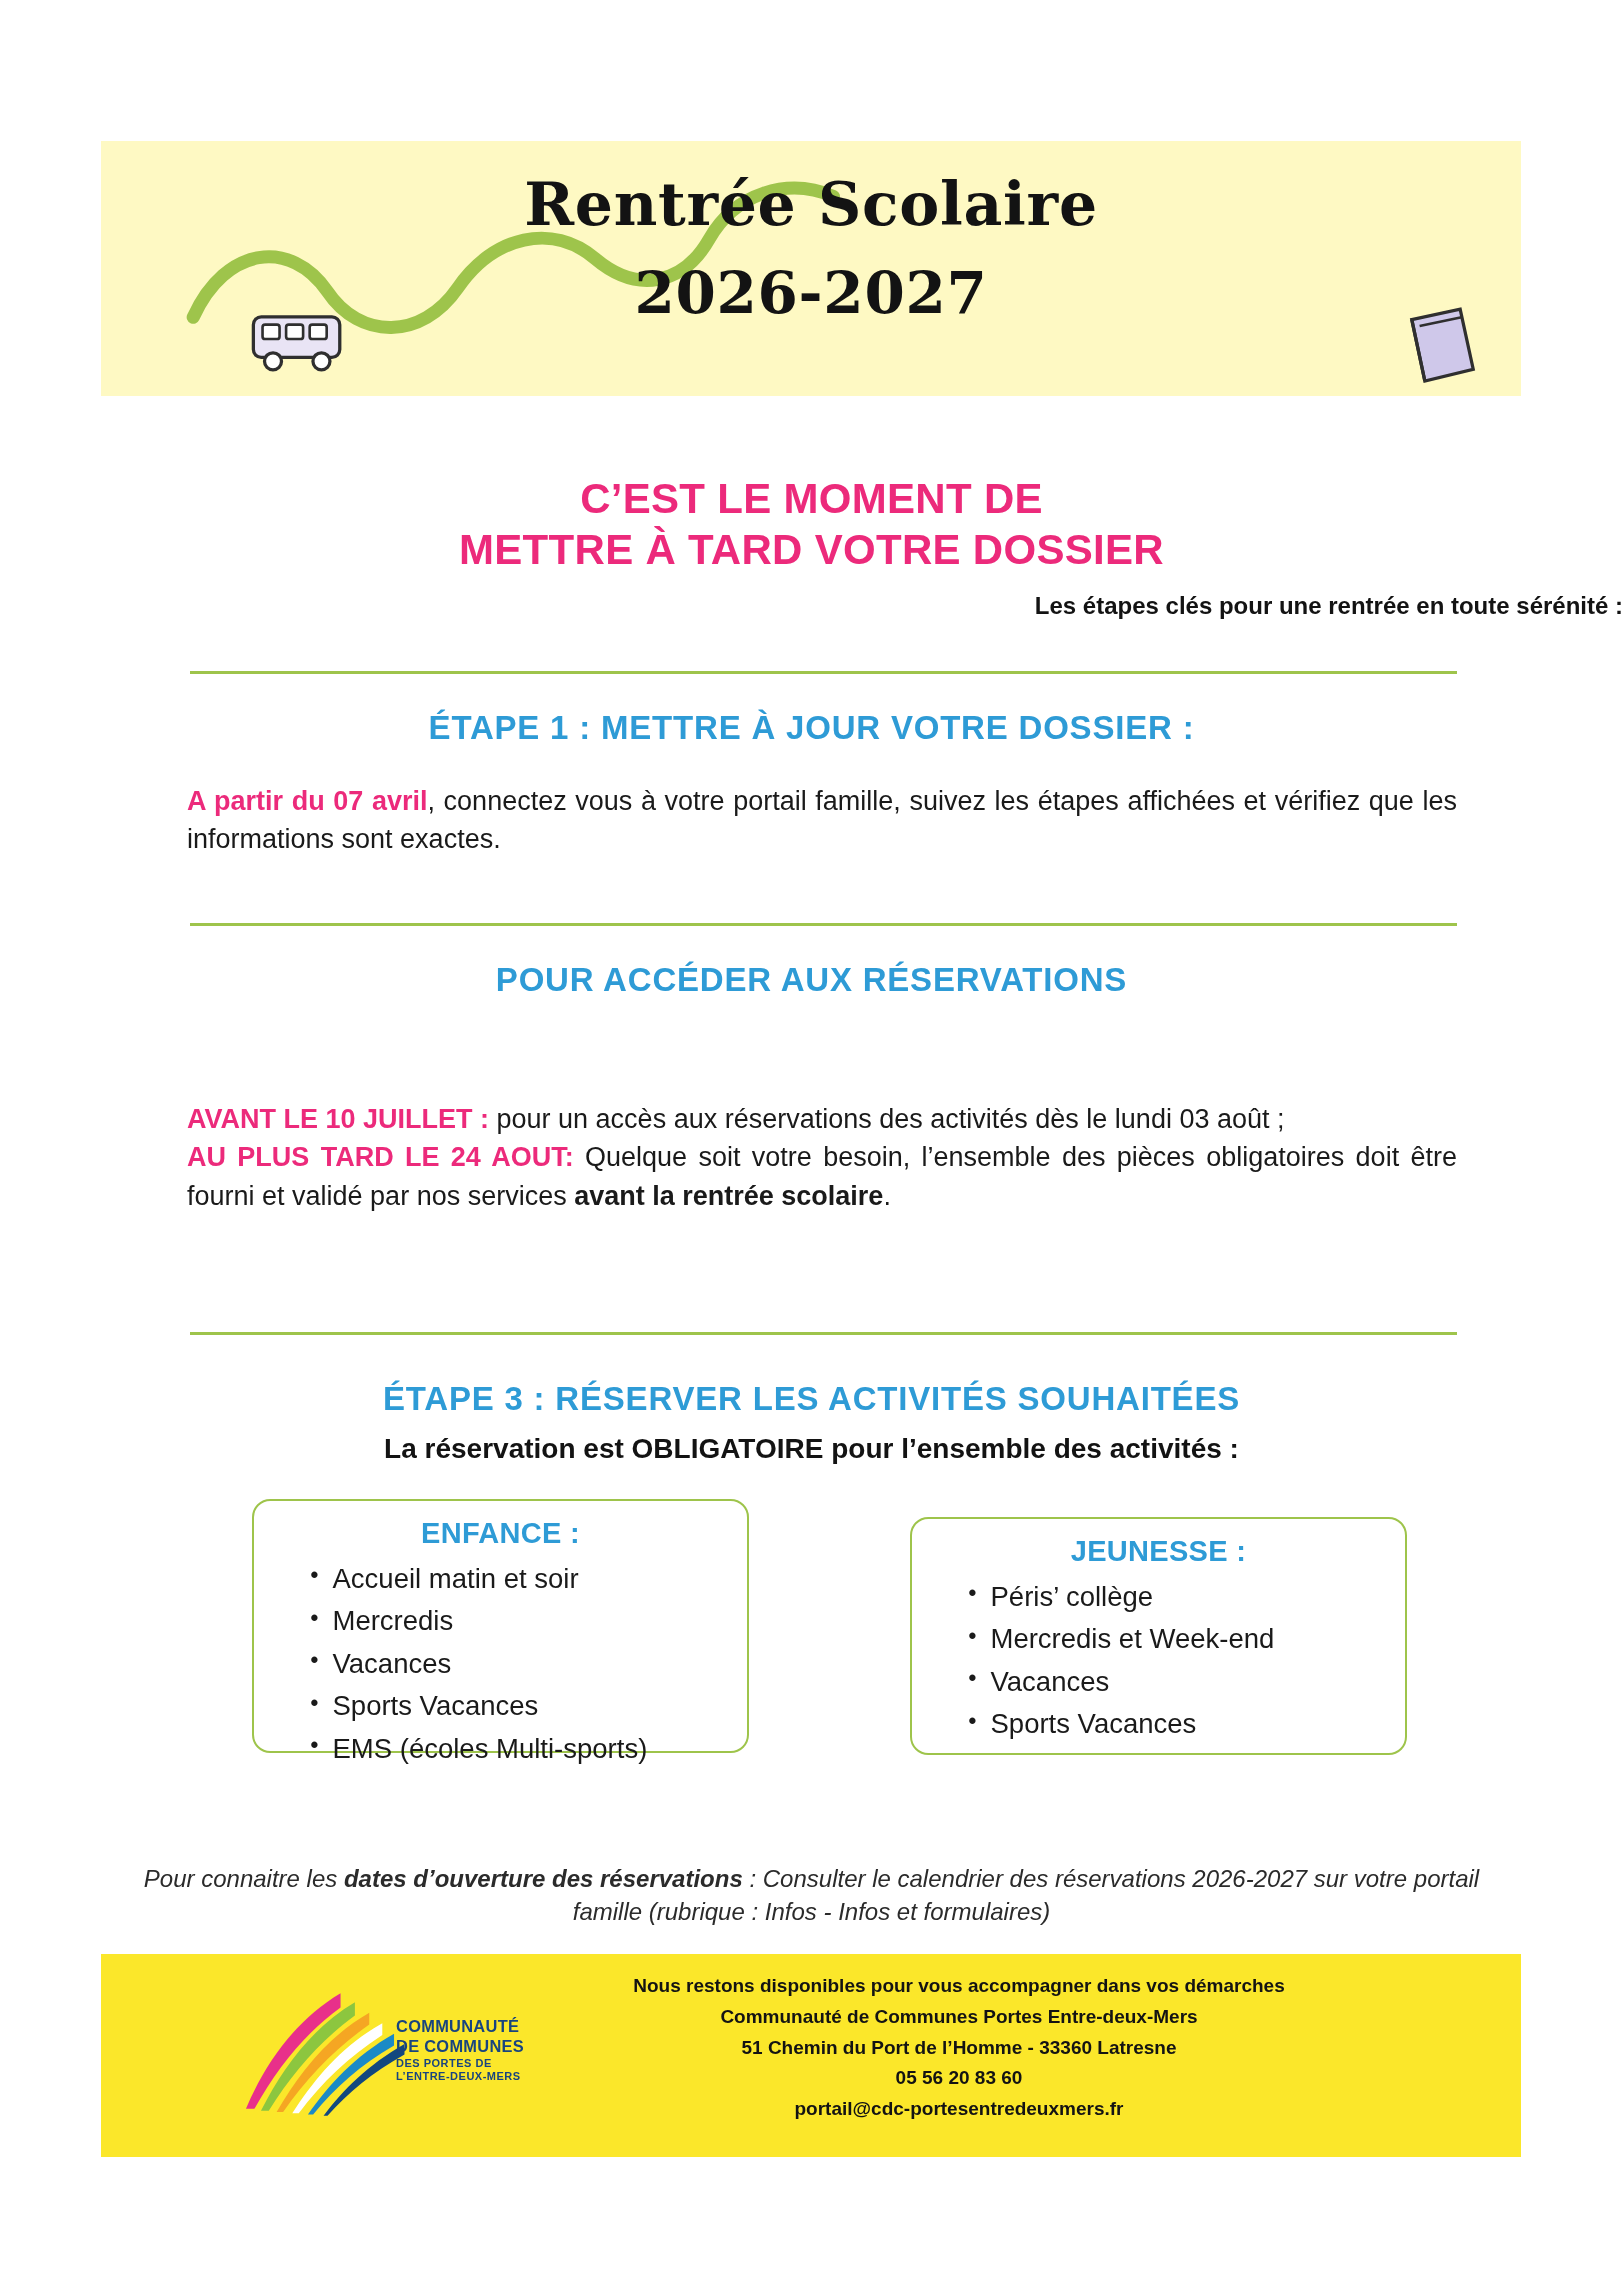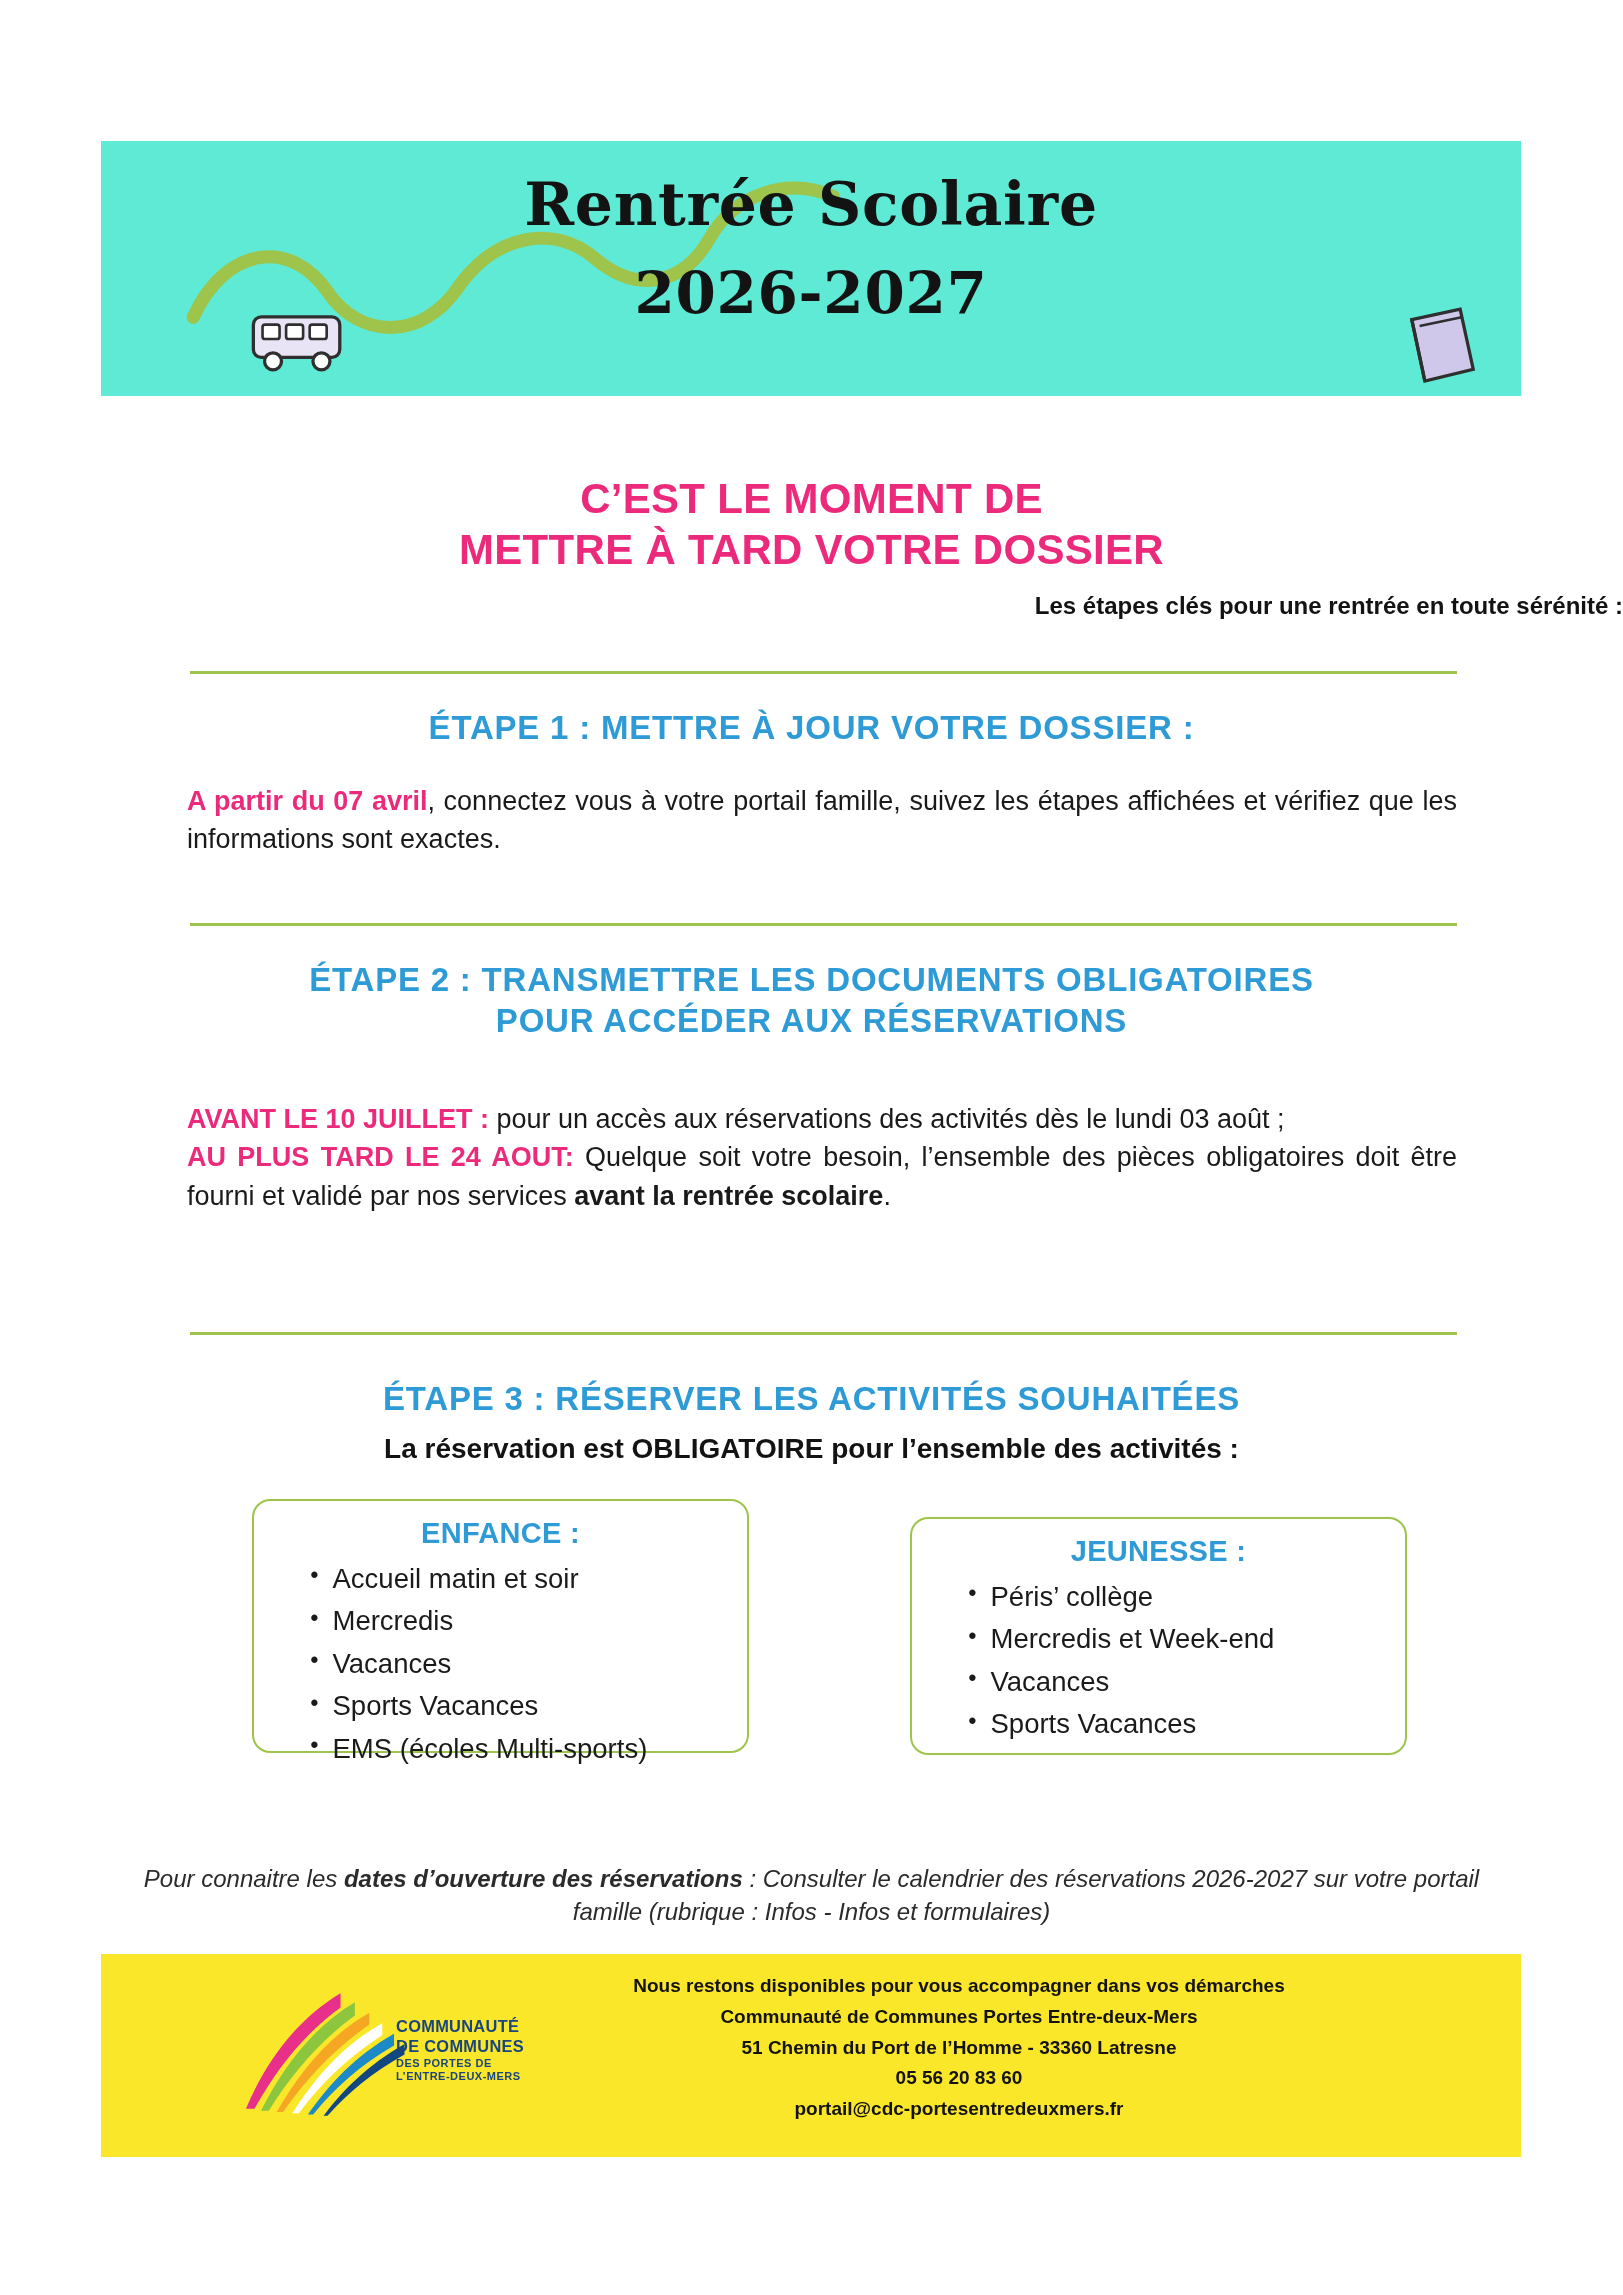--- a/index.html
+++ b/index.html
@@ -16,21 +16,21 @@
     overflow: hidden;
   }
 
   
   .banner {
     position: absolute;
     left: 101px;
     top: 141px;
     width: 1420px;
     height: 255px;
-    background: #5eead4;
+    background: #fef9c3;
     overflow: hidden;
   }
   .banner-title {
     position: absolute;
     left: 0;
     right: 0;
     top: 27.5px;
     text-align: center;
     font-family: "DejaVu Serif", serif;
     font-weight: bold;
@@ -297,21 +297,20 @@
 <div class="rule r1"></div>
 <div class="rule r2"></div>
 <div class="rule r3"></div>
 
 <div class="step-title step1-title">ÉTAPE 1 : METTRE À JOUR VOTRE DOSSIER :</div>
 <div class="body-text step1-body">
   <span class="hl-pink">A partir du 07 avril</span><span>, connectez vous à votre portail famille, suivez les étapes affichées et vérifiez que les informations sont exactes.</span>
 </div>
 
 <div class="step-title step2-title">
-  <div>ÉTAPE 2 : TRANSMETTRE LES DOCUMENTS OBLIGATOIRES</div>
   <div>POUR ACCÉDER AUX RÉSERVATIONS</div>
 </div>
 <div class="body-text step2-body">
   <div>
     <span class="hl-pink">AVANT LE 10 JUILLET :</span><span> pour un accès aux réservations des activités dès le lundi 03 août ;</span>
   </div>
   <div>
     <span class="hl-pink">AU PLUS TARD LE 24 AOUT:</span><span> Quelque soit votre besoin, l’ensemble des pièces obligatoires doit être fourni et validé par nos services </span><span class="bold">avant la rentrée scolaire</span><span>.</span>
   </div>
 </div>

